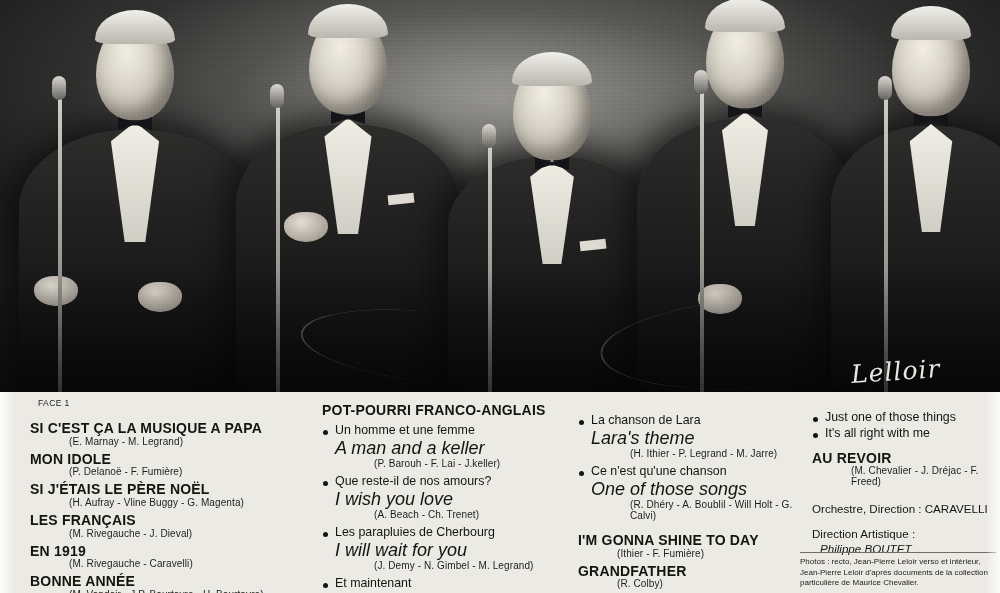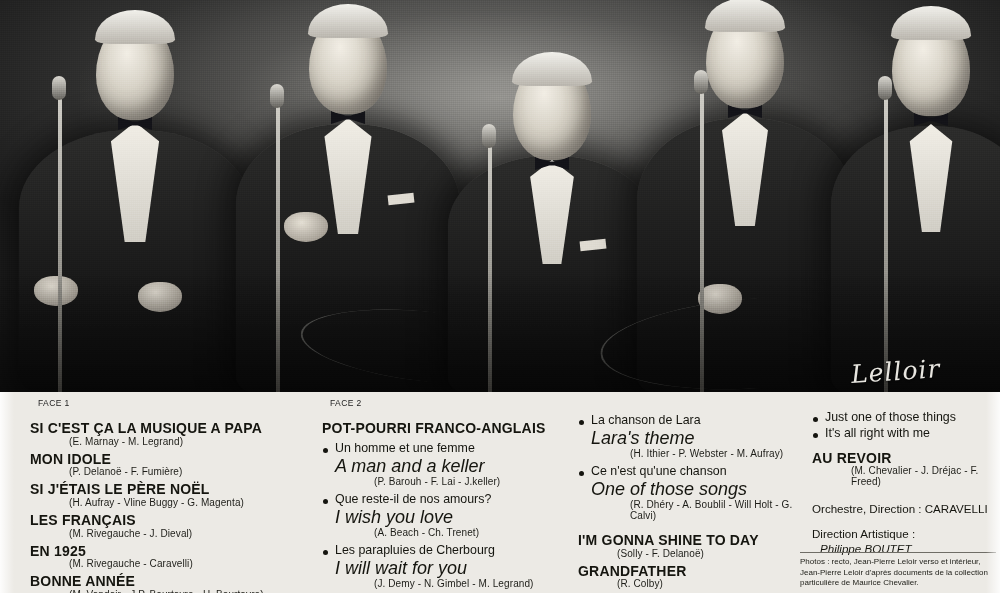--- a/index.html
+++ b/index.html
@@ -312,29 +312,28 @@
 
       <div class="track-title">MON IDOLE</div>
       <div class="credits">(P. Delanoë - F. Fumière)</div>
 
       <div class="track-title">SI J'ÉTAIS LE PÈRE NOËL</div>
       <div class="credits">(H. Aufray - Vline Buggy - G. Magenta)</div>
 
       <div class="track-title">LES FRANÇAIS</div>
       <div class="credits">(M. Rivegauche - J. Dieval)</div>
 
-      <div class="track-title">EN 1925</div>
+      <div class="track-title">EN 1919</div>
       <div class="credits">(M. Rivegauche - Caravelli)</div>
 
       <div class="track-title">BONNE ANNÉE</div>
       <div class="credits">(M. Vandair - J.P. Bourtayre - H. Bourtayre)</div>
     </div>
 
     <div class="col" style="left:322px; width:250px; padding-top:6px;">
-      <div class="face-label">FACE 2</div>
       <div class="track-title">POT-POURRI FRANCO-ANGLAIS</div>
 
       <div class="bullet-item">
         <div class="bullet-title">Un homme et une femme</div>
         <div class="bullet-alt">A man and a keller</div>
         <div class="credits">(P. Barouh - F. Lai - J.keller)</div>
       </div>
 
       <div class="bullet-item">
         <div class="bullet-title">Que reste-il de nos amours?</div>
@@ -352,31 +351,31 @@
         <div class="bullet-title">Et maintenant</div>
         <div class="bullet-alt">And now my love</div>
 
       </div>
     </div>
 
     <div class="col" style="left:578px; width:228px; padding-top:16px;">
       <div class="bullet-item">
         <div class="bullet-title">La chanson de Lara</div>
         <div class="bullet-alt">Lara's theme</div>
-        <div class="credits">(H. Ithier - P. Webster - M. Aufray)</div>
+        <div class="credits">(H. Ithier - P. Legrand - M. Jarre)</div>
       </div>
 
       <div class="bullet-item">
         <div class="bullet-title">Ce n'est qu'une chanson</div>
         <div class="bullet-alt">One of those songs</div>
         <div class="credits">(R. Dhéry - A. Boublil - Will Holt - G. Calvi)</div>
       </div>
 
       <div class="track-title" style="margin-top:12px;">I'M GONNA SHINE TO DAY</div>
-      <div class="credits">(Solly - F. Delanoë)</div>
+      <div class="credits">(Ithier - F. Fumière)</div>
 
       <div class="track-title">GRANDFATHER</div>
       <div class="credits">(R. Colby)</div>
 
       <div class="section-head" style="margin-top:14px;">POT-POURRI COLE PORTER</div>
 
     </div>
 
     <div class="col" style="left:812px; width:186px; padding-top:16px;">
       <div class="bullet-item" style="margin-top:3px;">

